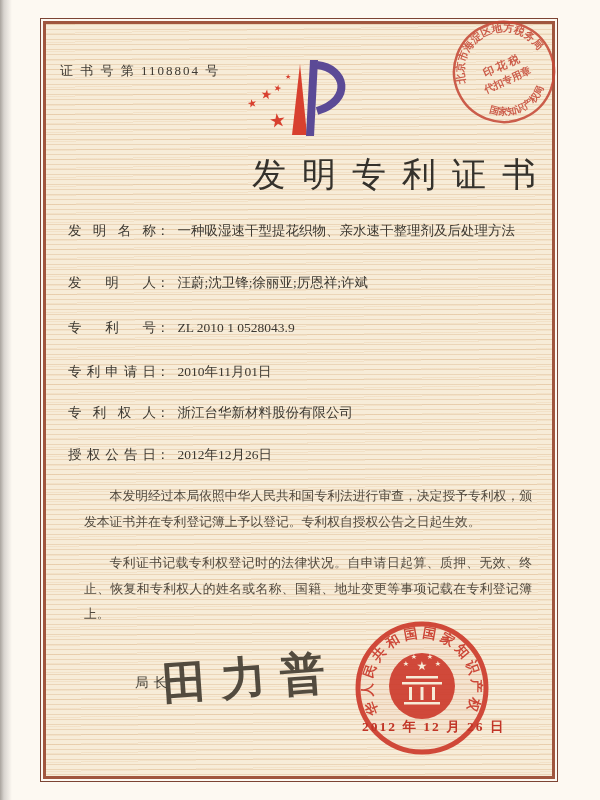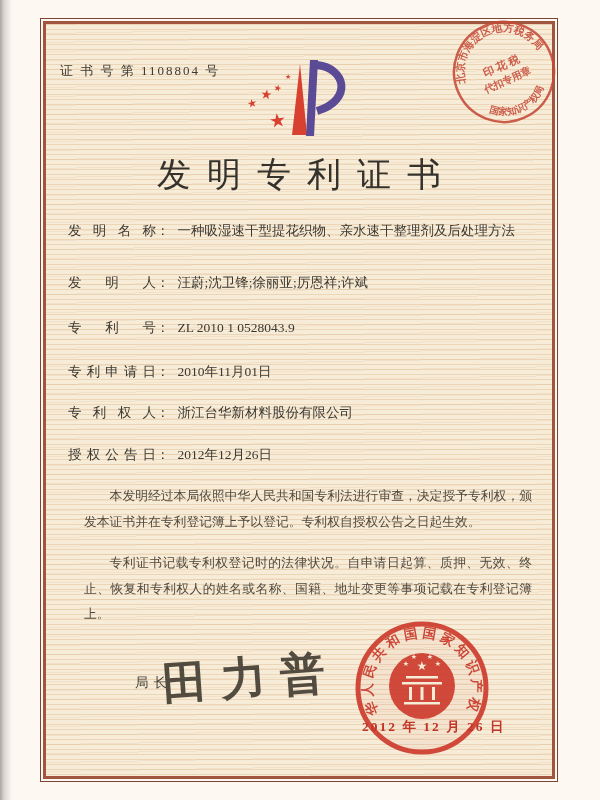--- a/index.html
+++ b/index.html
@@ -9,21 +9,21 @@
     background:linear-gradient(90deg,#a9a49e 0,#d8d4cf 4px,rgba(255,255,255,0) 12px);}
   .frame-outer{position:absolute;left:40px;top:18px;right:42px;bottom:18px;
     border:1px solid #7c4434;}
   .frame-inner{position:absolute;inset:2px;border:3px solid #a0563e;
     background-color:#f7ecd8;
     background-image:
       repeating-linear-gradient(180deg,rgba(210,160,108,0.30) 0 1px,rgba(0,0,0,0) 1px 5px),
       repeating-linear-gradient(179deg,rgba(222,178,128,0.18) 0 1px,rgba(0,0,0,0) 1px 9px);}
   .cert-number{position:absolute;left:14px;top:38px;font-size:13px;color:#3e3a33;letter-spacing:2px;}
   .logo{position:absolute;left:194px;top:24px;}
-  .title{position:absolute;left:0;top:128px;width:100%;text-align:center;
+  .title{position:absolute;left:0;top:128px;width:100%;text-align:right;
     font-size:34px;color:#35322c;letter-spacing:16px;text-indent:16px;font-weight:400;}
   .fields{position:absolute;left:22px;top:0;width:486px;}
   .frow{position:absolute;left:0;font-size:13.5px;color:#3c3831;white-space:nowrap;}
   .frow.r0{top:198px}.frow.r1{top:250px}.frow.r2{top:295px}
   .frow.r3{top:339px}.frow.r4{top:380px}.frow.r5{top:422px}
   .flabel{display:inline-block;width:88px;text-align:justify;text-align-last:justify;vertical-align:bottom;}
   .fcolon{margin-right:8px;}
   .body-text{position:absolute;left:22px;top:444px;width:480px;
     font-size:12.8px;line-height:25.5px;color:#50483d;text-align:justify;}
   .body-text p{margin:16px;text-indent:2em;}

